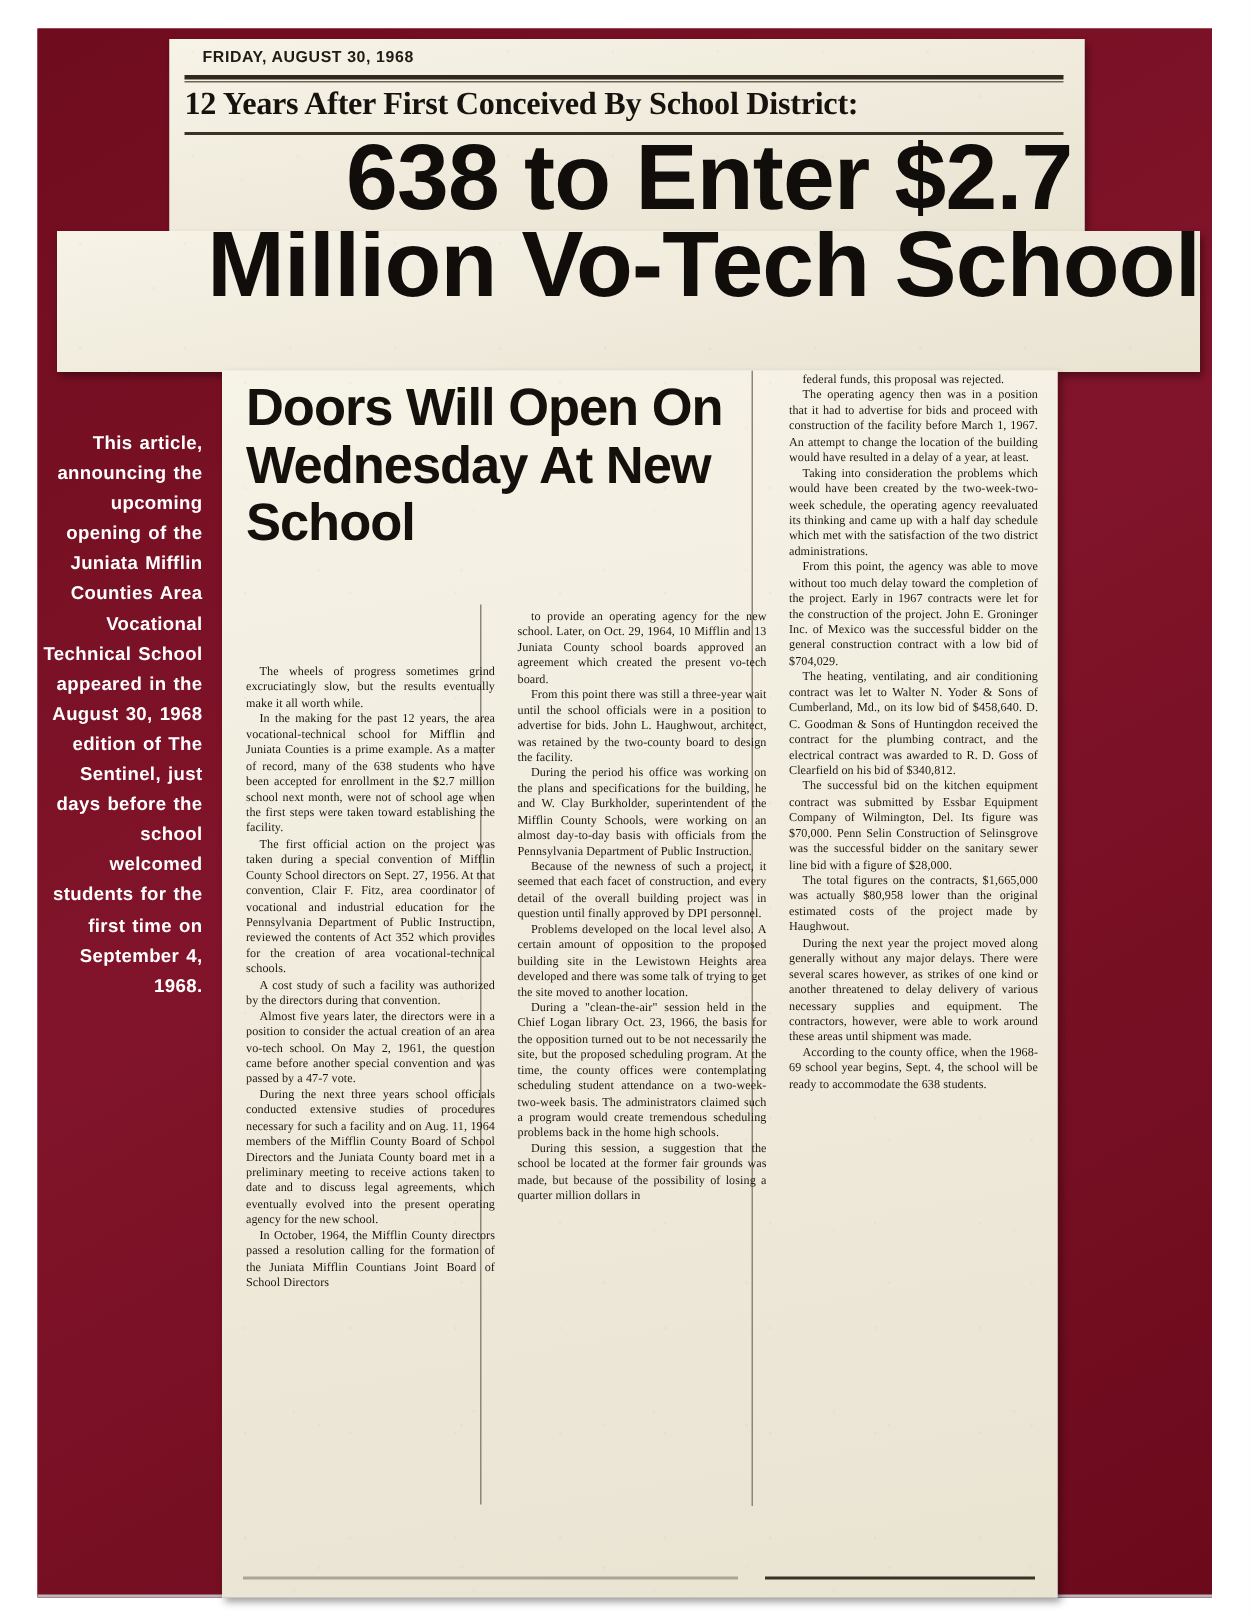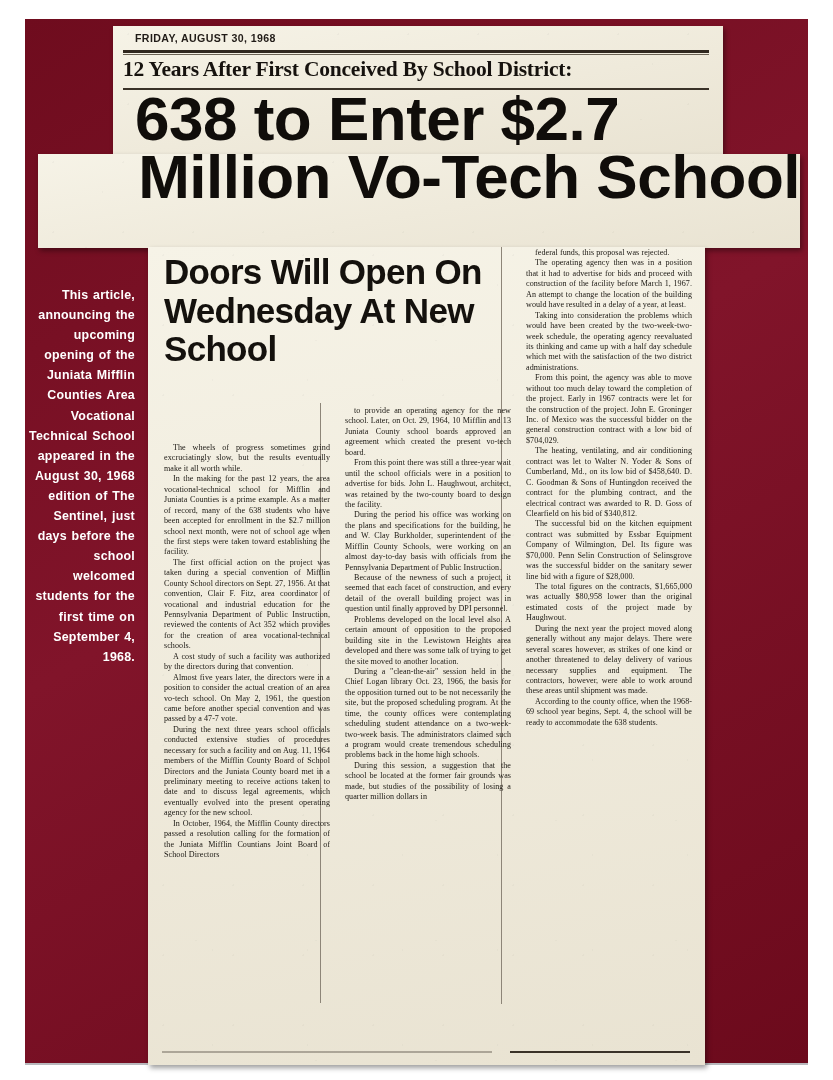--- a/index.html
+++ b/index.html
@@ -103,21 +103,21 @@
     background:#3a3228;
   }
   #clip-top .hl-line1{
     position:absolute; left:22px; top:62px; width:580px;
     font-family:"Liberation Sans", sans-serif;
     font-weight:bold;
     font-size:62px;
     line-height:1;
     letter-spacing:-.5px;
     color:#100d0a;
-    text-align:left;
+    text-align:right;
     white-space:nowrap;
   }
   
   #clip-head2{
     left:38px; top:154px;
     width:762px; height:94px;
     z-index:3;
   }
   #clip-head2 .hl-line2{
     position:absolute; left:0; top:-8px; width:762px;
@@ -217,21 +217,21 @@
           <p>During the next three years school officials conducted extensive studies of procedures necessary for such a facility and on Aug. 11, 1964 members of the Mifflin County Board of School Directors and the Juniata County board met in a preliminary meeting to receive actions taken to date and to discuss legal agreements, which eventually evolved into the present operating agency for the new school.</p>
           <p>In October, 1964, the Mifflin County directors passed a resolution calling for the formation of the Juniata Mifflin Countians Joint Board of School Directors</p>
         </div>
       <div class="col" id="col2">
           <p>to provide an operating agency for the new school. Later, on Oct. 29, 1964, 10 Mifflin and 13 Juniata County school boards approved an agreement which created the present vo-tech board.</p>
           <p>From this point there was still a three-year wait until the school officials were in a position to advertise for bids. John L. Haughwout, architect, was retained by the two-county board to design the facility.</p>
           <p>During the period his office was working on the plans and specifications for the building, he and W. Clay Burkholder, superintendent of the Mifflin County Schools, were working on an almost day-to-day basis with officials from the Pennsylvania Department of Public Instruction.</p>
           <p>Because of the newness of such a project, it seemed that each facet of construction, and every detail of the overall building project was in question until finally approved by DPI personnel.</p>
           <p>Problems developed on the local level also. A certain amount of opposition to the proposed building site in the Lewistown Heights area developed and there was some talk of trying to get the site moved to another location.</p>
           <p>During a "clean-the-air" session held in the Chief Logan library Oct. 23, 1966, the basis for the opposition turned out to be not necessarily the site, but the proposed scheduling program. At the time, the county offices were contemplating scheduling student attendance on a two-week-two-week basis. The administrators claimed such a program would create tremendous scheduling problems back in the home high schools.</p>
-          <p>During this session, a suggestion that the school be located at the former fair grounds was made, but studies of the possibility of losing a quarter million dollars in</p>
+          <p>During this session, a suggestion that the school be located at the former fair grounds was made, but because of the possibility of losing a quarter million dollars in</p>
         </div>
       <div class="col" id="col3">
           <p>federal funds, this proposal was rejected.</p>
           <p>The operating agency then was in a position that it had to advertise for bids and proceed with construction of the facility before March 1, 1967. An attempt to change the location of the building would have resulted in a delay of a year, at least.</p>
           <p>Taking into consideration the problems which would have been created by the two-week-two-week schedule, the operating agency reevaluated its thinking and came up with a half day schedule which met with the satisfaction of the two district administrations.</p>
           <p>From this point, the agency was able to move without too much delay toward the completion of the project. Early in 1967 contracts were let for the construction of the project. John E. Groninger Inc. of Mexico was the successful bidder on the general construction contract with a low bid of $704,029.</p>
           <p>The heating, ventilating, and air conditioning contract was let to Walter N. Yoder &amp; Sons of Cumberland, Md., on its low bid of $458,640. D. C. Goodman &amp; Sons of Huntingdon received the contract for the plumbing contract, and the electrical contract was awarded to R. D. Goss of Clearfield on his bid of $340,812.</p>
           <p>The successful bid on the kitchen equipment contract was submitted by Essbar Equipment Company of Wilmington, Del. Its figure was $70,000. Penn Selin Construction of Selinsgrove was the successful bidder on the sanitary sewer line bid with a figure of $28,000.</p>
           <p>The total figures on the contracts, $1,665,000 was actually $80,958 lower than the original estimated costs of the project made by Haughwout.</p>
           <p>During the next year the project moved along generally without any major delays. There were several scares however, as strikes of one kind or another threatened to delay delivery of various necessary supplies and equipment. The contractors, however, were able to work around these areas until shipment was made.</p>

